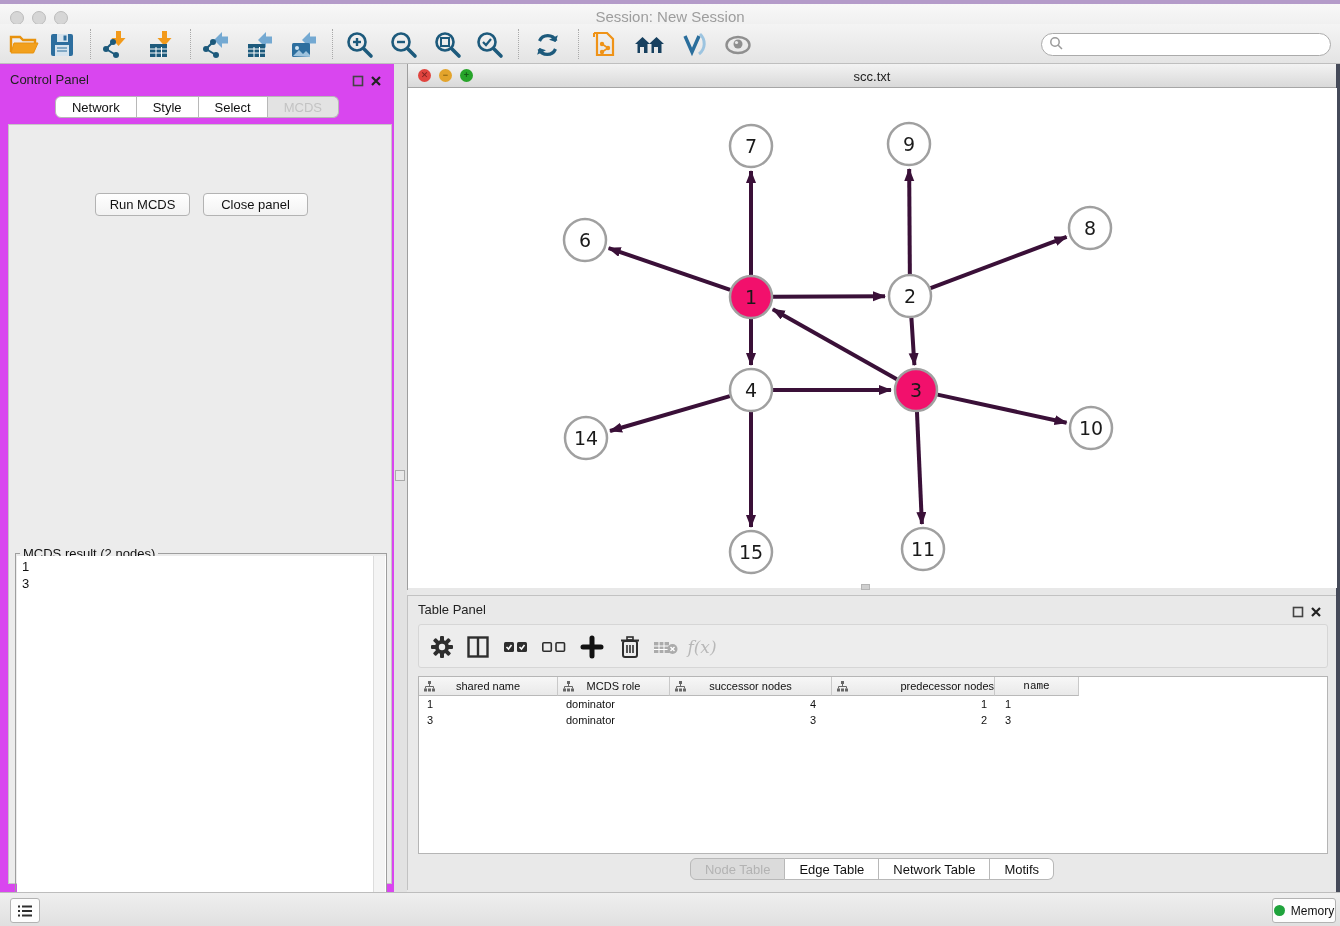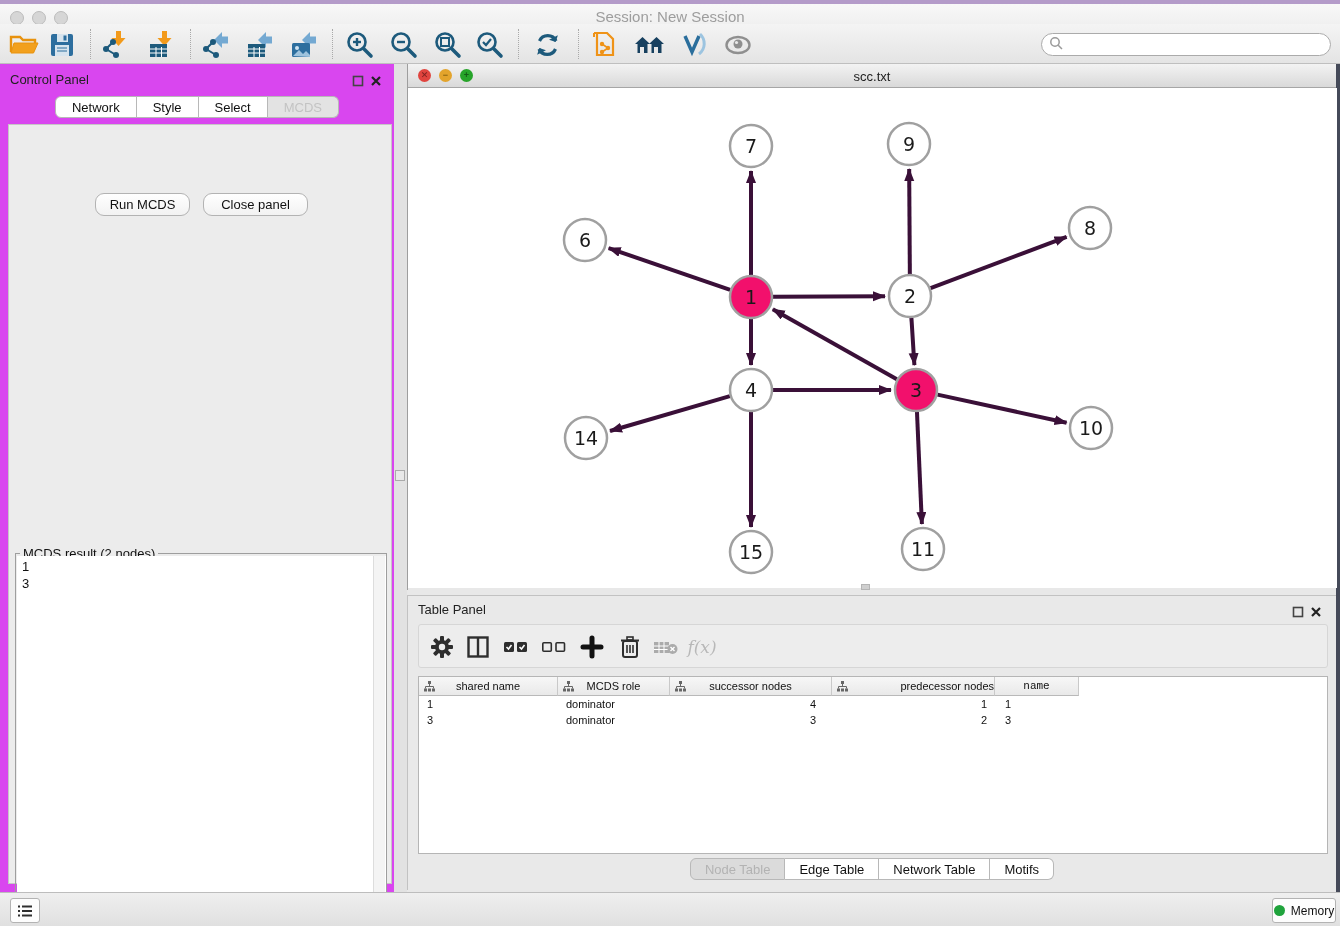--- a/index.html
+++ b/index.html
@@ -32,21 +32,21 @@
   .cp-tab { height:22px; padding:0 16px; line-height:21px; font-size:13px; background:#fff; border:1px solid #b8b8b8; border-left:none; color:#111; }
   .cp-tab:first-child { border-left:1px solid #b8b8b8; border-radius:6px 0 0 6px; }
   .cp-tab:last-child { border-radius:0 6px 6px 0; }
   .cp-tab.active { background:#e3e3e3; color:#c3c3c3; }
   .cp-content { position:absolute; left:8px; top:60px; width:384px; height:760px; background:#ececec; border:1px solid #c6c6c6; }
   .opt-label { position:absolute; left:0; top:13px; width:100%; text-align:center; font-size:13px; color:#1b1b1b; }
   .opt-select { position:absolute; left:36px; top:35px; width:310px; height:23px; background:#fff; border:1px solid #b3b3b3; border-radius:5px; font-size:13px; line-height:21px; padding-left:10px; color:#111; }
   .stepper { position:absolute; right:8px; top:4px; width:9px; height:14px; }
   .stepper .up { width:0;height:0;border-left:4.5px solid transparent;border-right:4.5px solid transparent;border-bottom:5px solid #333; margin-bottom:3px;}
   .stepper .dn { width:0;height:0;border-left:4.5px solid transparent;border-right:4.5px solid transparent;border-top:5px solid #333;}
-  .btn { position:absolute; top:68px; height:23px; background:linear-gradient(#ffffff,#f2f2f2); border:1px solid #b3b3b3; border-radius:9px; font-size:13px; text-align:center; color:#111; line-height:21px; }
+  .btn { position:absolute; top:68px; height:23px; background:linear-gradient(#ffffff,#f2f2f2); border:1px solid #b3b3b3; border-radius:4px; font-size:13px; text-align:center; color:#111; line-height:21px; }
   .mcds-box { position:absolute; left:6px; top:428px; width:372px; height:384px; border:1px solid #9e9e9e; }
   .mcds-legend { position:absolute; left:4px; top:-8px; background:#ececec; padding:0 3px; font-size:13px; color:#111; }
   .mcds-text { position:absolute; left:1px; top:2px; width:369px; height:380px; background:#fff; font-size:13px; line-height:17px; padding:2px 5px; white-space:pre; color:#111; }
   .mcds-scroll { position:absolute; right:1px; top:2px; width:12px; height:380px; background:#f4f4f4; border-left:1px solid #ddd; }
 
   
   .vsplit { left:394px; top:64px; width:13px; height:828px; background:#e2e2e2; }
   .vsplit .knob { position:absolute; left:1px; top:406px; width:10px; height:11px; background:#e8e8e8; border:1px solid #aaa; }
 
   

